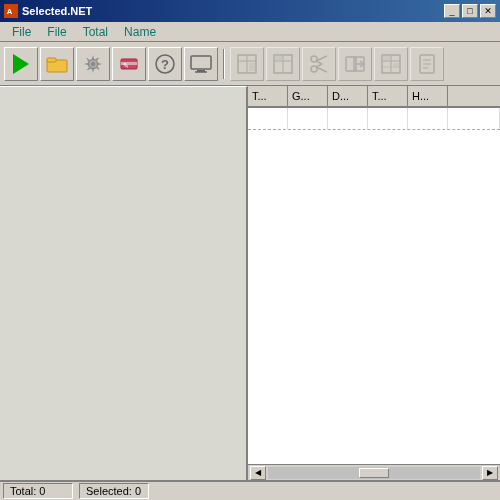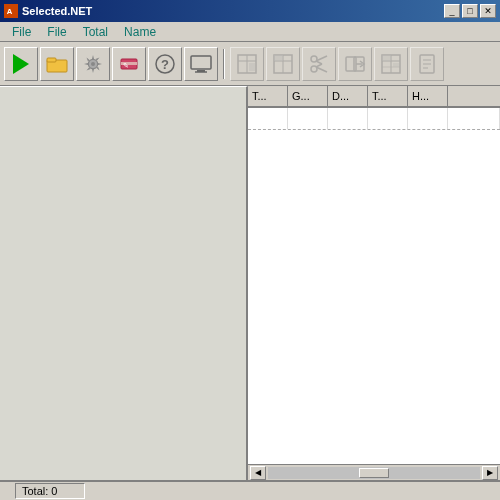--- a/index.html
+++ b/index.html
@@ -241,21 +241,21 @@
     .row-cell.col-g  { width: 40px; }
     .row-cell.col-d  { width: 40px; }
     .row-cell.col-t2 { width: 40px; }
     .row-cell.col-h  { width: 40px; }
     .row-cell.col-name { flex: 1; }
 
     .status-bar-item {
       border: 1px solid;
       border-color: #808080 #ffffff #ffffff #808080;
       padding: 1px 6px;
-      margin: 2px 15px;
+      margin: 2px 3px;
       font-size: 11px;
       min-width: 70px;
     }
   </style>
 </head>
 <body>
 
 <div id="title-bar">
   <div id="title-bar-left">
     <div id="title-icon">
@@ -414,14 +414,15 @@
         <div class="scroll-thumb"></div>
       </div>
       <div class="scroll-btn">▶</div>
     </div>
   </div>
 </div>
 
 <div id="status-bar">
   <div class="status-panel">
     <div class="status-bar-item">Total: 0</div>
+    <div class="status-bar-item">Selected: 0</div>
   </div>
 </div>
 
 </body></html>

